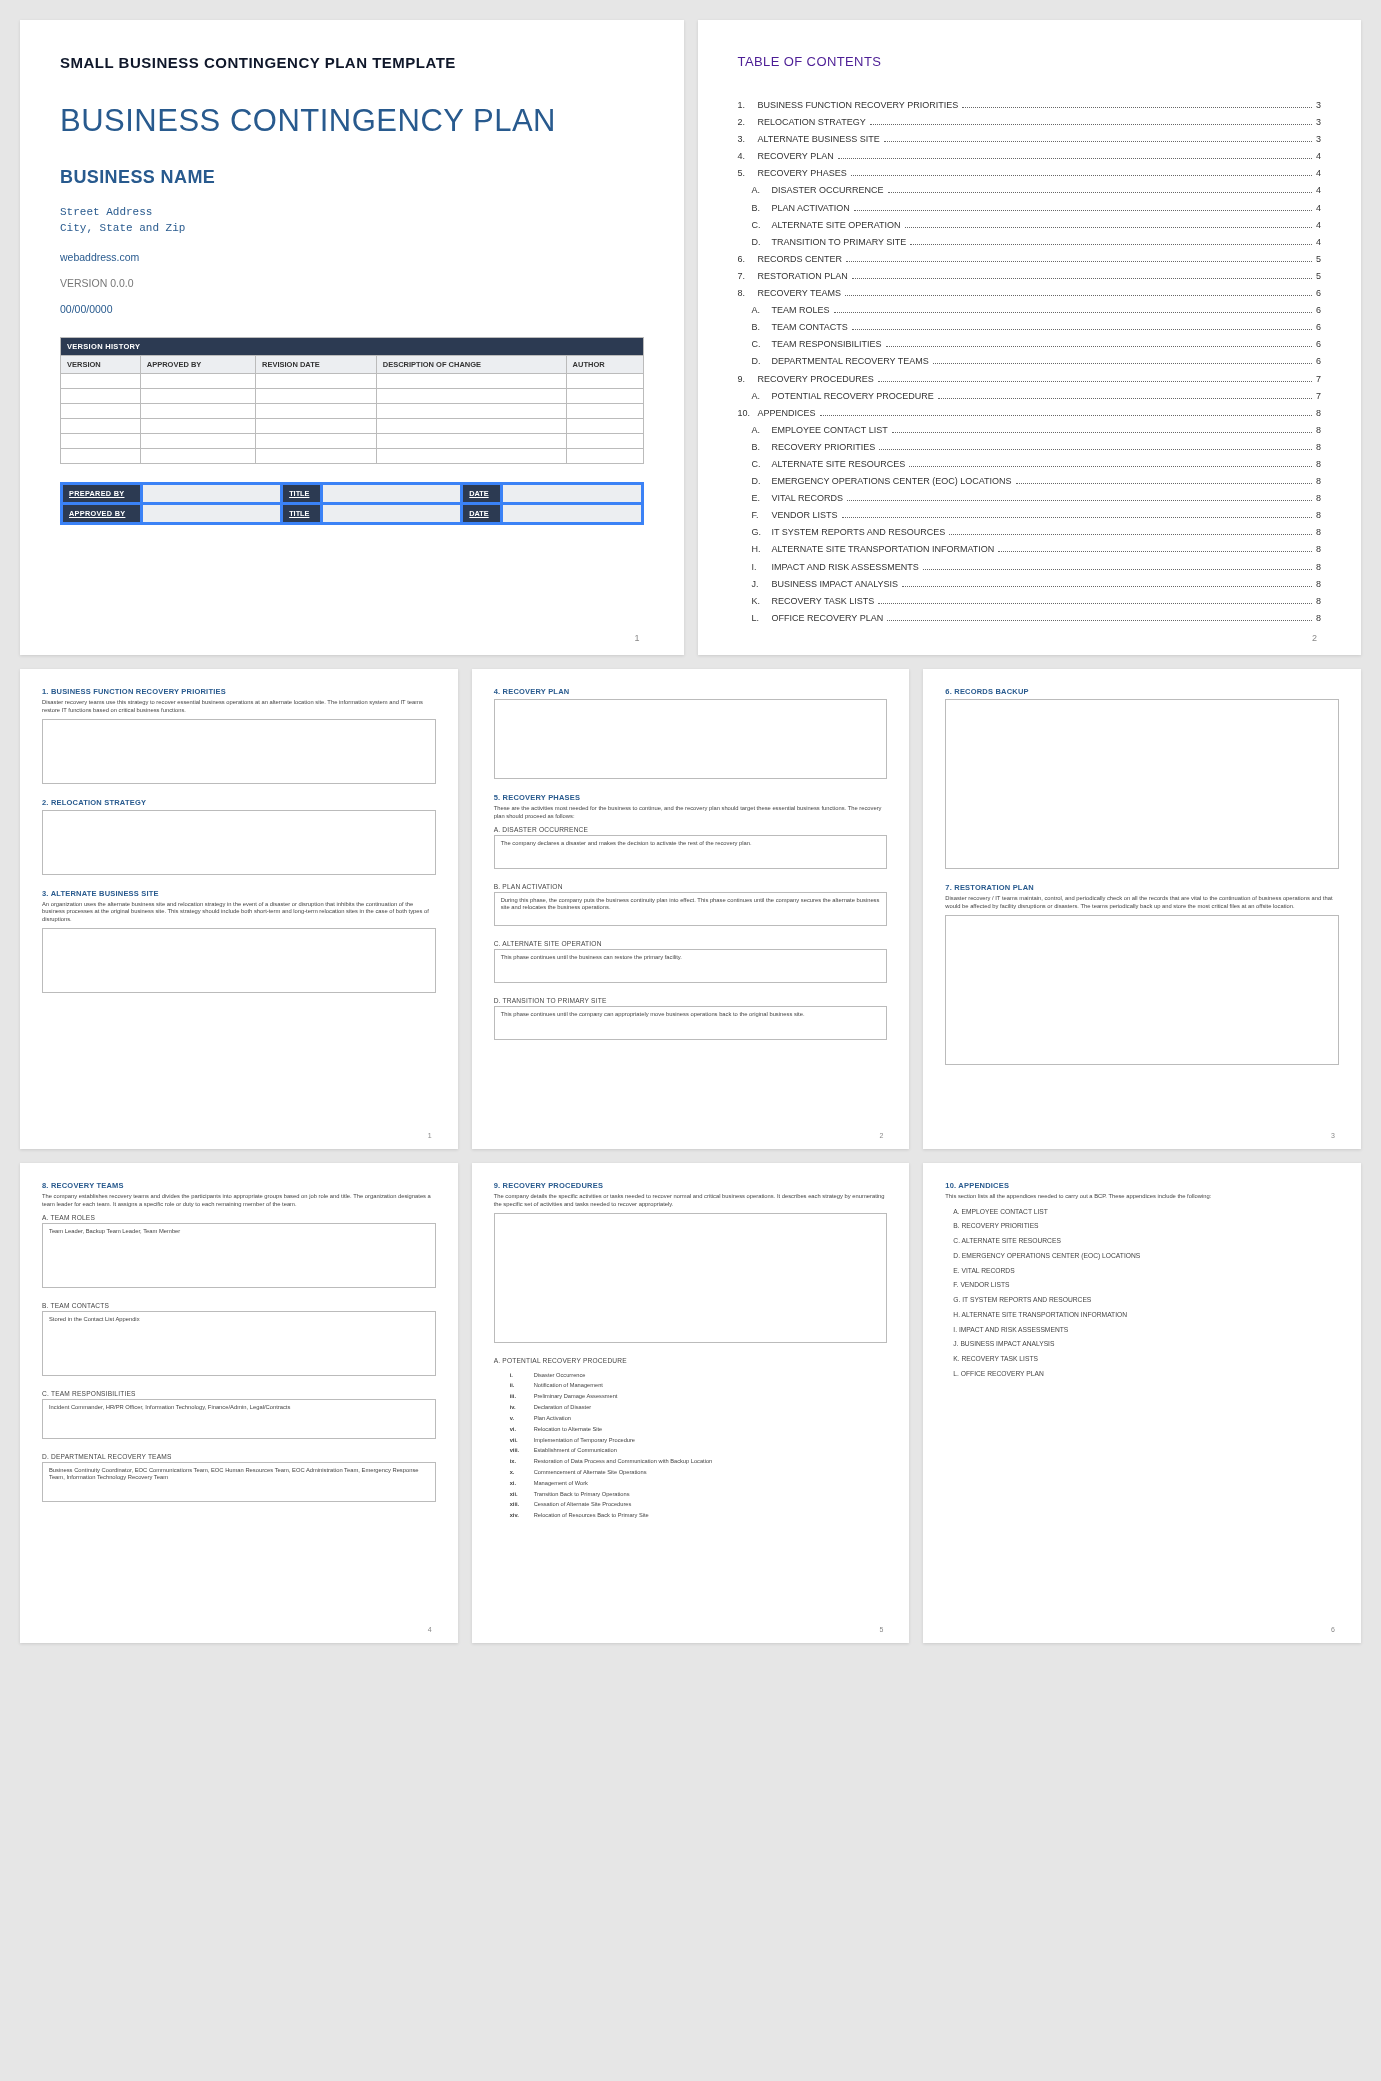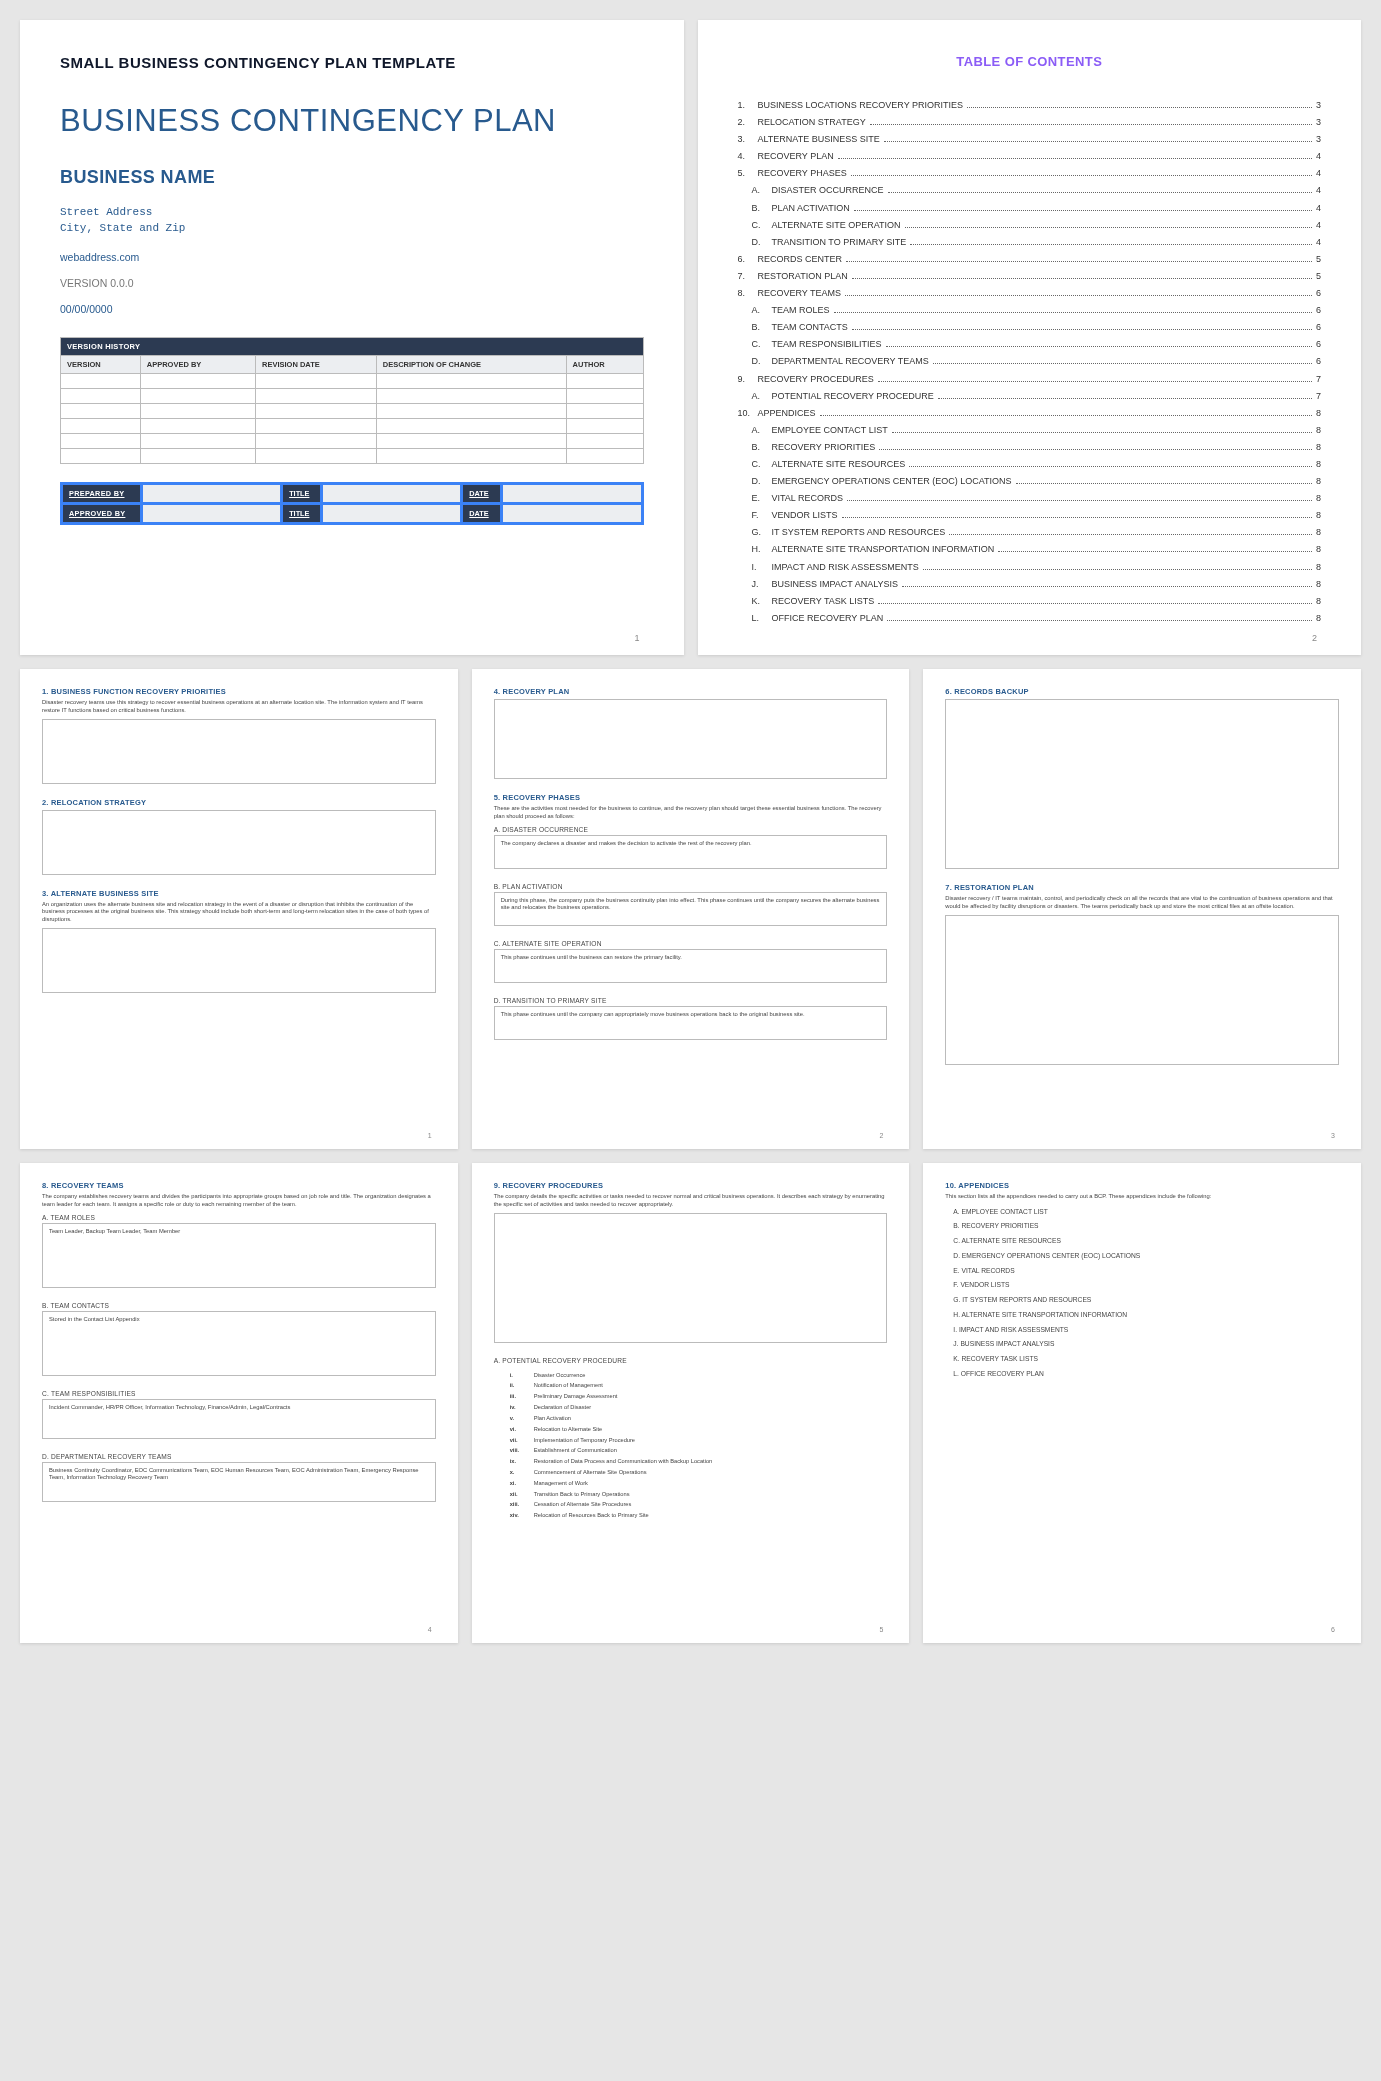--- a/index.html
+++ b/index.html
@@ -34,21 +34,21 @@
   .vh-table tbody td { height:15px; }
   .sign-table { border-collapse: collapse; width:100%; font-size:7.3px; }
   .sign-table td { border:3px solid #3b82f6; padding:4px 6px; height:17px;text-decoration:underline; }
   .sign-table td.lab { background:#2c3a52; color:#fff; font-weight:bold; letter-spacing:0.3px; width:80px;}
   .sign-table td.lab2 { background:#2c3a52; color:#fff; font-weight:bold; width:40px;}
   .sign-table td.val { background:#eceef1; }
   .pg-num { position:absolute; bottom:12px; right:44px; color:#888; font-size:9px; }
   .small .pg-num { right:26px; bottom:10px; font-size:7px;}
 
   
-  .toc-title { color:#8b5cf6; font-weight:bold; font-size:13px; letter-spacing:0.4px; margin-bottom:28px;text-align:center; }
+  .toc-title { color:#4c1d95; font-weight:normal; font-size:13px; letter-spacing:0.4px; margin-bottom:28px; }
   .toc-list { list-style:none; font-size:9px; line-height:1.9; }
   .toc-row { display:flex; align-items:baseline; }
   .toc-row.sub { margin-left:14px; }
   .toc-marker { min-width:20px; flex-shrink:0; }
   .toc-label { flex-shrink:0; }
   .toc-dots { flex:1; border-bottom:1px dotted #666; margin:0 4px 3px 4px; }
   .toc-pg { flex-shrink:0; }
 
   
   .sec-h { color:#285a8e; font-weight:bold; font-size:8px; letter-spacing:0.2px; margin-bottom:3px; }
@@ -160,21 +160,21 @@
     </tbody>
       </table>
     <div class="pg-num">1</div>
   </div>
 
   <div class="page">
     <div class="toc-title">TABLE OF CONTENTS</div>
     <ul class="toc-list" id="toc-list">
         <li class="toc-row">
           <span class="toc-marker">1.</span>
-          <span class="toc-label">BUSINESS LOCATIONS RECOVERY PRIORITIES</span>
+          <span class="toc-label">BUSINESS FUNCTION RECOVERY PRIORITIES</span>
           <span class="toc-dots"></span>
           <span class="toc-pg">3</span>
         </li>
         <li class="toc-row">
           <span class="toc-marker">2.</span>
           <span class="toc-label">RELOCATION STRATEGY</span>
           <span class="toc-dots"></span>
           <span class="toc-pg">3</span>
         </li>
         <li class="toc-row">

